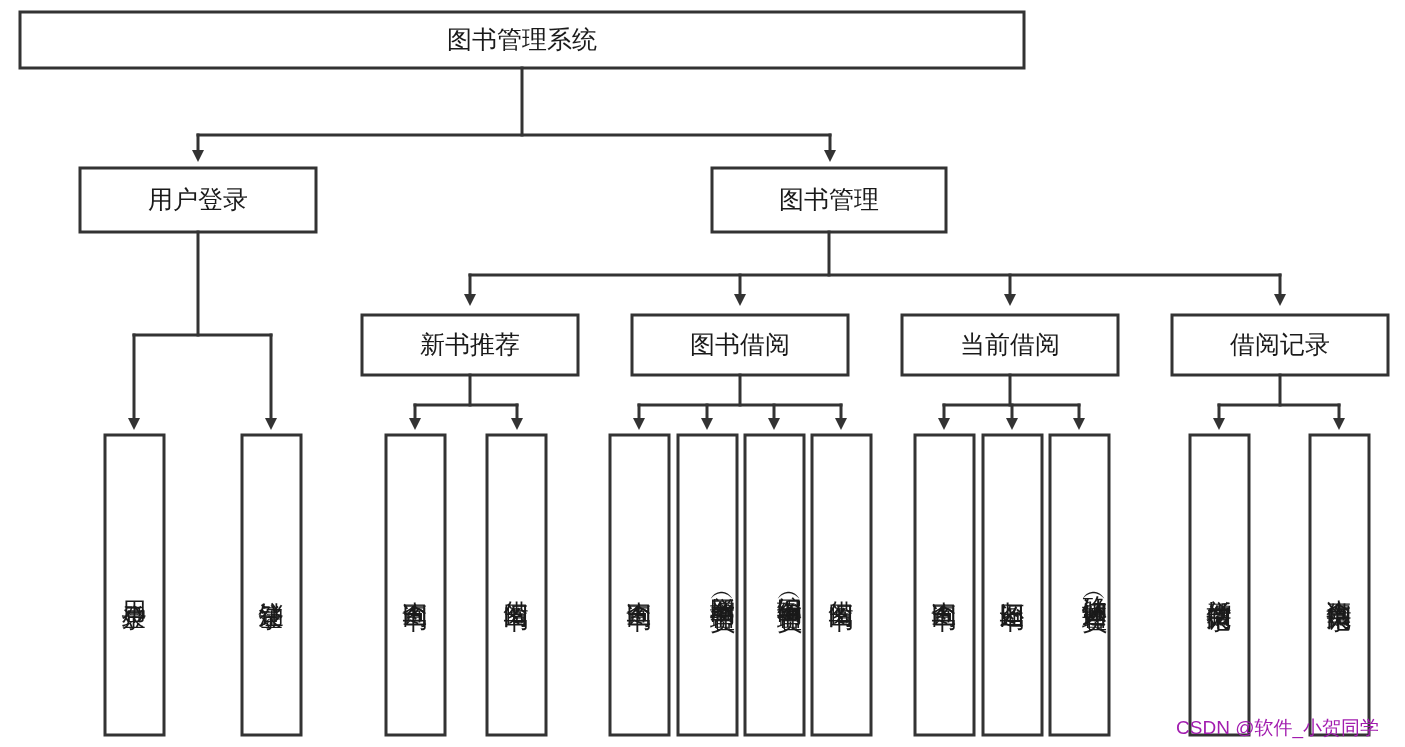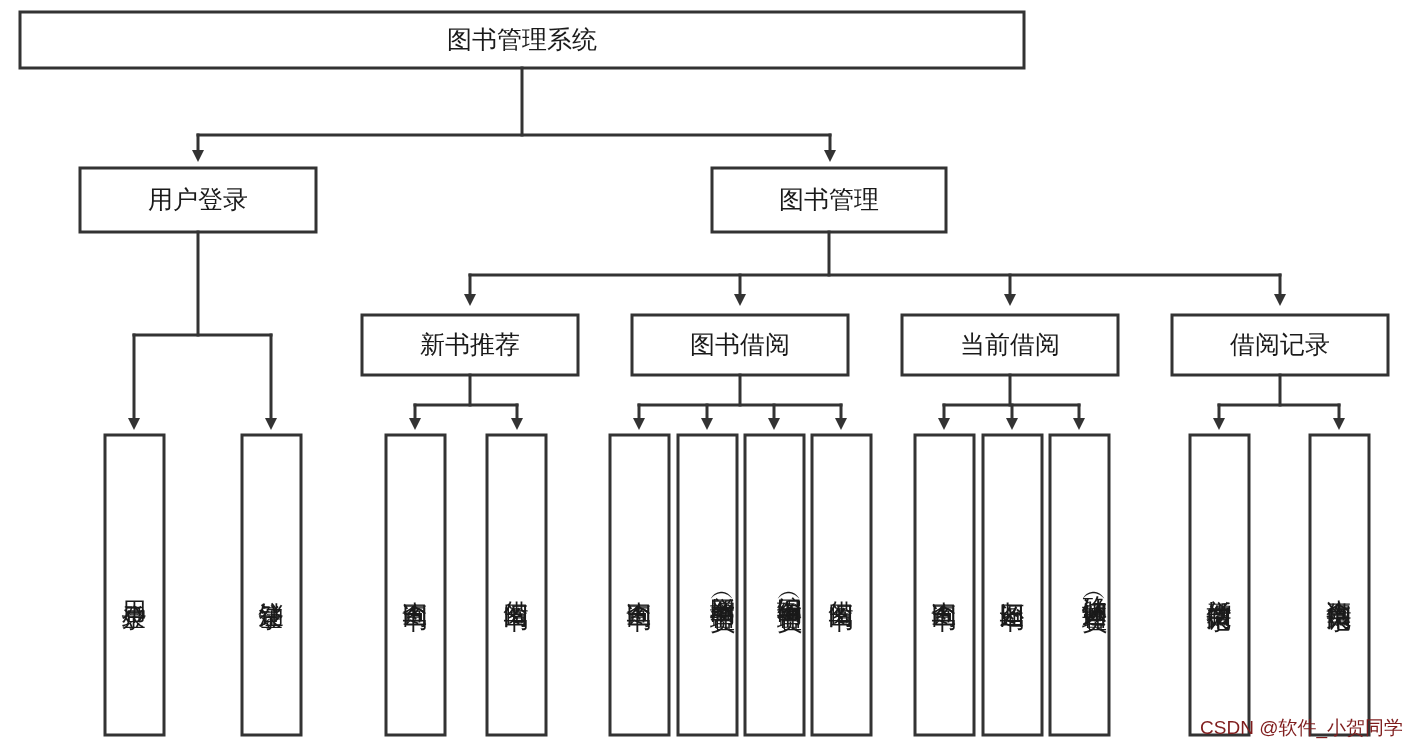--- a/index.html
+++ b/index.html
@@ -58,25 +58,25 @@
     font-family: "Liberation Sans", "DejaVu Sans", sans-serif;
     font-size: 25px;
     line-height: 1.12;
     color: #1a1a1a;
     letter-spacing: 2px;
     white-space: nowrap;
     pointer-events: none;
   }
   .watermark {
     position: absolute;
-    right: 2px;
+    right: 26px;
     bottom: 6px;
     font-family: "Liberation Sans", "DejaVu Sans", sans-serif;
     font-size: 19px;
-    color: #7f1d1d;
+    color: #a21caf;
     white-space: nowrap;
     user-select: none;
     text-align: right;
   }
 </style>
 </head>
 <body>
 
 <div id="diagram-root">
 

